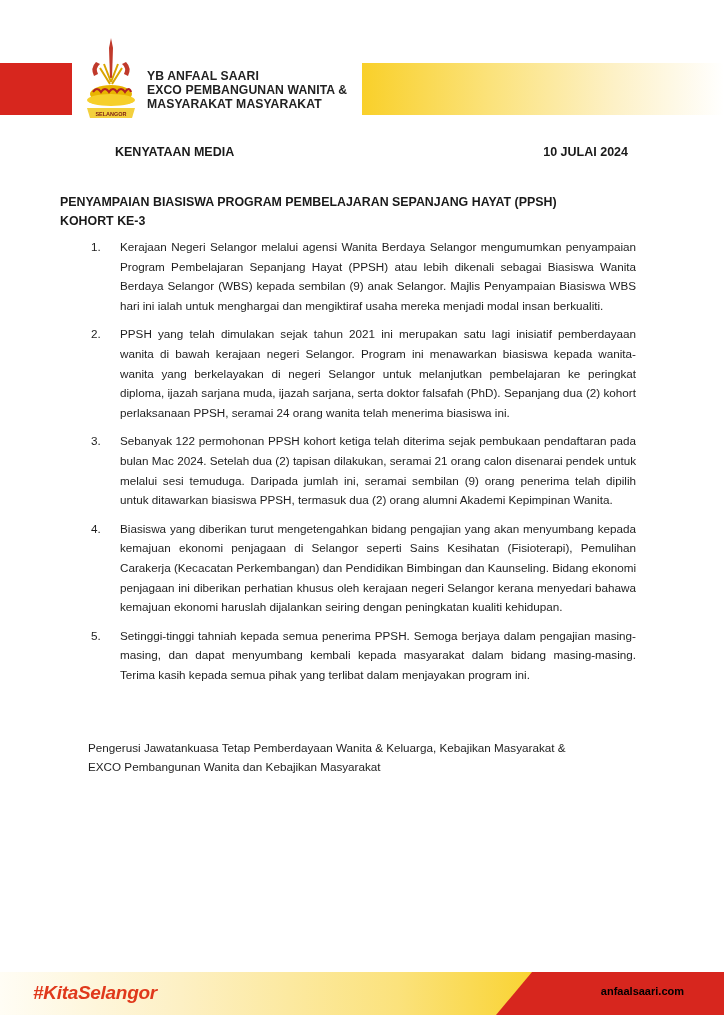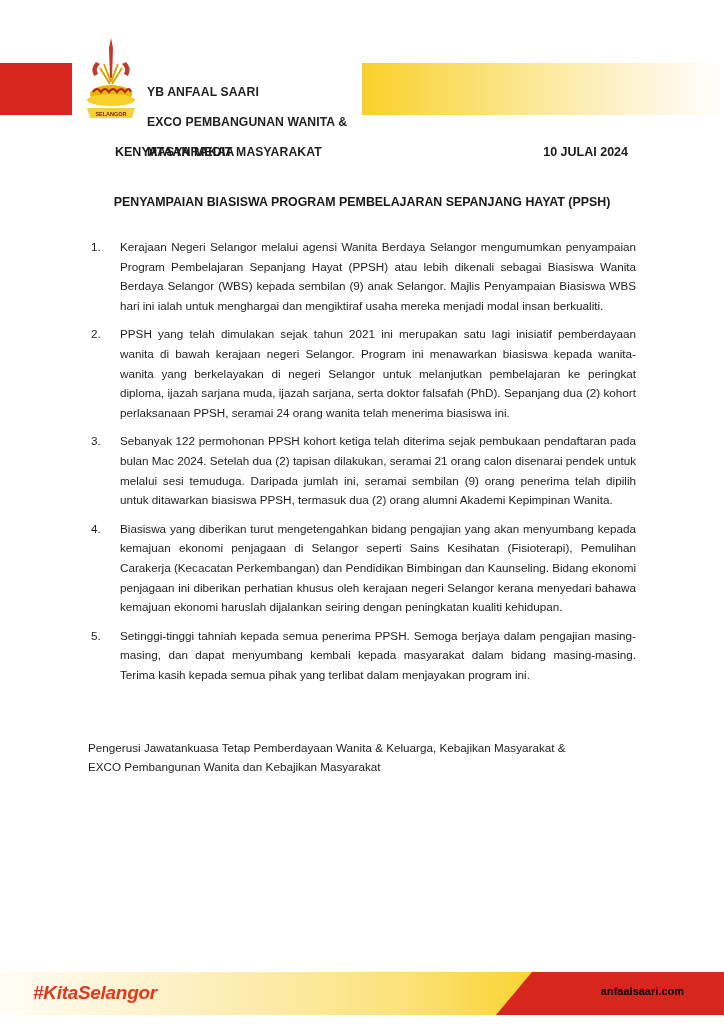--- a/index.html
+++ b/index.html
@@ -7,26 +7,26 @@
     width: 724px; height: 1024px; position: relative; overflow: hidden;
     background: #ffffff; color: #1a1a1a;
     font-family: "Liberation Sans", "DejaVu Sans", sans-serif;
   }
   .hdr-red { position: absolute; left: 0; top: 63px; width: 72px; height: 52px; background: #d7261e; }
   .hdr-band { position: absolute; left: 362px; top: 63px; width: 362px; height: 52px;
     background: linear-gradient(90deg, #f9d02a 0%, #fbe27a 35%, #fdf1c7 70%, #ffffff 100%); }
   .logo { position: absolute; left: 82px; top: 38px; width: 58px; height: 82px; }
   .hdr-text { position: absolute; left: 147px; top: 69px; font-size: 12.2px; line-height: 14px;
     font-weight: bold; color: #222; letter-spacing: 0.1px; }
-  .hdr-text div { white-space: nowrap; margin-top: 16px; }
+  .hdr-text div { white-space: nowrap; }
 
   .meta-left { position: absolute; left: 91px; top: 145px; font-size: 12.5px; font-weight: bold; padding-left: 24px; }
   .meta-right { position: absolute; right: 96px; top: 145px; font-size: 12.5px; font-weight: bold; }
 
-  .title { position: absolute; left: 60px; width: 604px; top: 193px; text-align: center;
+  .title { position: absolute; left: 60px; width: 604px; top: 193px; text-align: left;
     font-size: 12.4px; font-weight: bold; line-height: 19px; }
 
   ol.points { position: absolute; left: 91px; width: 545px; top: 237px; margin: 0; padding: 0; list-style: none; }
   ol.points li { position: relative; padding-left: 29px; font-size: 11.7px; line-height: 19.6px;
     text-align: justify; margin-bottom: 9px; color: #1e1e1e; }
   ol.points li .num { position: absolute; left: 0; top: 0; }
 
   .sig { position: absolute; left: 88px; top: 739px; font-size: 11.7px; line-height: 18.5px; color: #1e1e1e; }
   .sig .name { font-weight: bold; }
 
@@ -61,20 +61,21 @@
   <div>YB ANFAAL SAARI</div>
   <div>EXCO PEMBANGUNAN WANITA &amp;</div>
   <div>MASYARAKAT MASYARAKAT</div>
 </div>
 
 <div class="meta-left">KENYATAAN MEDIA</div>
 <div class="meta-right">10 JULAI 2024</div>
 
 <div class="title">
   <div>PENYAMPAIAN BIASISWA PROGRAM PEMBELAJARAN SEPANJANG HAYAT (PPSH)</div>
+  <div>KOHORT KE-3</div>
 </div>
 
 <ol class="points">
   <li>
     <span class="num">1.</span>
     <span>Kerajaan Negeri Selangor melalui agensi Wanita Berdaya Selangor mengumumkan penyampaian Program Pembelajaran Sepanjang Hayat (PPSH) atau lebih dikenali sebagai Biasiswa Wanita Berdaya Selangor (WBS) kepada sembilan (9) anak Selangor. Majlis Penyampaian Biasiswa WBS hari ini ialah untuk menghargai dan mengiktiraf usaha mereka menjadi modal insan berkualiti.</span>
   </li>
   <li>
     <span class="num">2.</span>
     <span>PPSH yang telah dimulakan sejak tahun 2021 ini merupakan satu lagi inisiatif pemberdayaan wanita di bawah kerajaan negeri Selangor. Program ini menawarkan biasiswa kepada wanita-wanita yang berkelayakan di negeri Selangor untuk melanjutkan pembelajaran ke peringkat diploma, ijazah sarjana muda, ijazah sarjana, serta doktor falsafah (PhD). Sepanjang dua (2) kohort perlaksanaan PPSH, seramai 24 orang wanita telah menerima biasiswa ini.</span>

